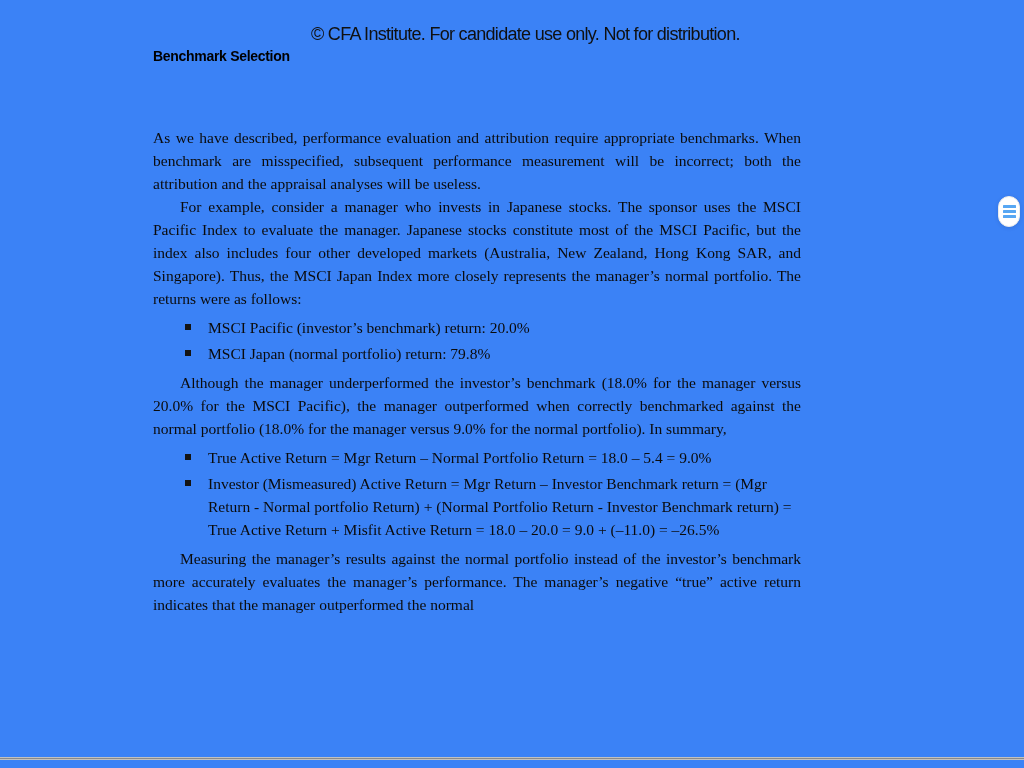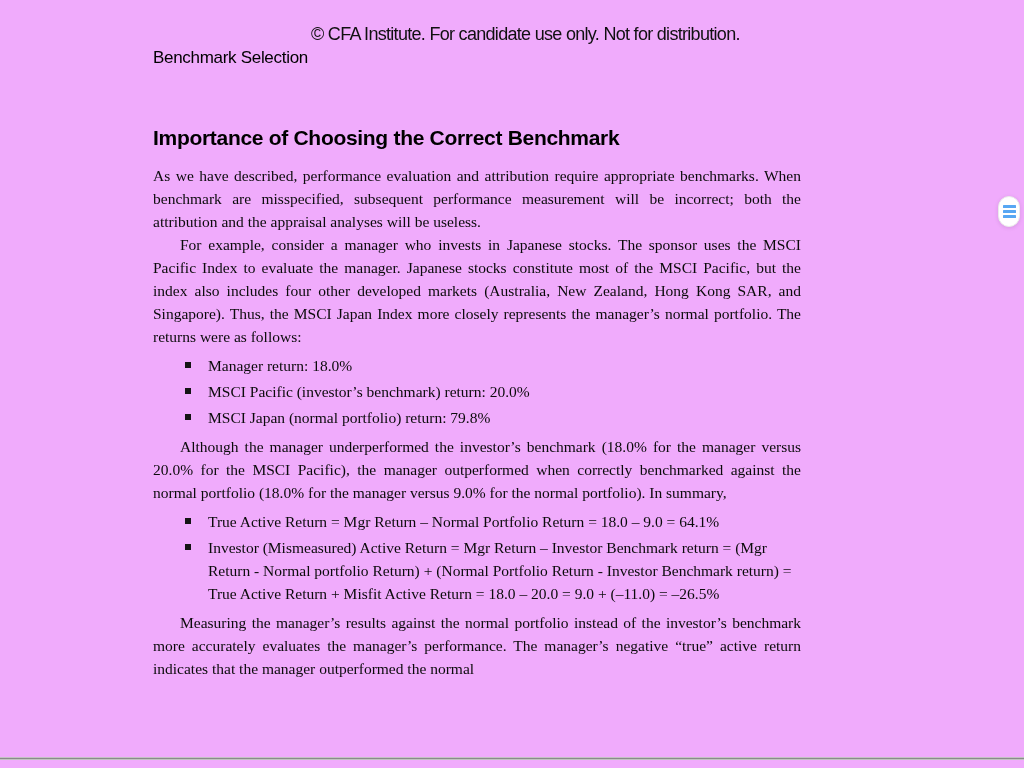--- a/index.html
+++ b/index.html
@@ -3,41 +3,41 @@
 <meta charset="utf-8">
 <style>
   * { margin: 0; padding: 0; box-sizing: border-box; }
   html, body { width: 1024px; height: 768px; background: #ffffff; overflow: hidden; }
   body { font-family: "Liberation Serif", serif; color: #0b0b0b; position: relative; }
 
   .viewer-page {
     position: absolute;
     left: 0; top: 0;
     width: 1024px; height: 768px;
-    background: #f0abfc;
+    background: #3b82f6;
     overflow: hidden;
   }
 
   .copyright-line {
     position: absolute;
     left: 311px; top: 24px;
     font-family: "Liberation Sans", sans-serif;
     font-size: 18px;
     font-weight: 500;
     letter-spacing: -0.7px;
     color: #101010;
     white-space: nowrap;
   }
 
   .running-header {
     position: absolute;
     left: 153px; top: 48px;
     font-family: "Liberation Sans", sans-serif;
-    font-size: 17px;
-    font-weight: 400;
+    font-size: 14px;
+    font-weight: 700;
     letter-spacing: -0.3px;
     color: #000;
     white-space: nowrap;
   }
 
   .content-column {
     position: absolute;
     left: 153px; top: 126px;
     width: 648px;
   }
@@ -119,36 +119,34 @@
 <body>
 
 <div class="viewer-page">
 
   <div class="copyright-line">© CFA Institute. For candidate use only. Not for distribution.</div>
 
   <div class="running-header">Benchmark Selection</div>
 
   <div class="content-column">
 
-    <h1 class="section-heading">Importance of Choosing the Correct Benchmark</h1>
 
     <p class="body-para">As we have described, performance evaluation and attribution require appropriate benchmarks. When benchmark are misspecified, subsequent performance measurement will be incorrect; both the attribution and the appraisal analyses will be useless.</p>
 
     <p class="body-para indented">For example, consider a manager who invests in Japanese stocks. The sponsor uses the MSCI Pacific Index to evaluate the manager. Japanese stocks constitute most of the MSCI Pacific, but the index also includes four other developed markets (Australia, New Zealand, Hong Kong SAR, and Singapore). Thus, the MSCI Japan Index more closely represents the manager’s normal portfolio. The returns were as follows:</p>
 
     <ul class="doc-list">
-      <li>Manager return: 18.0%</li>
       <li>MSCI Pacific (investor’s benchmark) return: 20.0%</li>
       <li>MSCI Japan (normal portfolio) return: 79.8%</li>
     </ul>
 
     <p class="body-para indented"><span>Although the manager </span><span class="italic">underperformed</span><span> the investor’s benchmark (18.0% for the manager versus 20.0% for the MSCI Pacific), the manager </span><span class="italic">outperformed</span><span> when correctly benchmarked against the normal portfolio (18.0% for the manager versus 9.0% for the normal portfolio). In summary,</span></p>
 
     <ul class="doc-list">
-      <li>True Active Return = Mgr Return – Normal Portfolio Return = 18.0 – 9.0 = 64.1%</li>
+      <li>True Active Return = Mgr Return – Normal Portfolio Return = 18.0 – 5.4 = 9.0%</li>
       <li>Investor (Mismeasured) Active Return = Mgr Return – Investor Benchmark return = (Mgr Return - Normal portfolio Return) + (Normal Portfolio Return - Investor Benchmark return) = True Active Return + Misfit Active Return = 18.0 – 20.0 = 9.0 + (–11.0) = –26.5%</li>
     </ul>
 
     <p class="body-para indented">Measuring the manager’s results against the normal portfolio instead of the investor’s benchmark more accurately evaluates the manager’s performance. The manager’s negative “true” active return indicates that the manager outperformed the normal</p>
 
   </div>
 
   <div class="page-divider"></div>
 
   <div class="float-menu-button">

